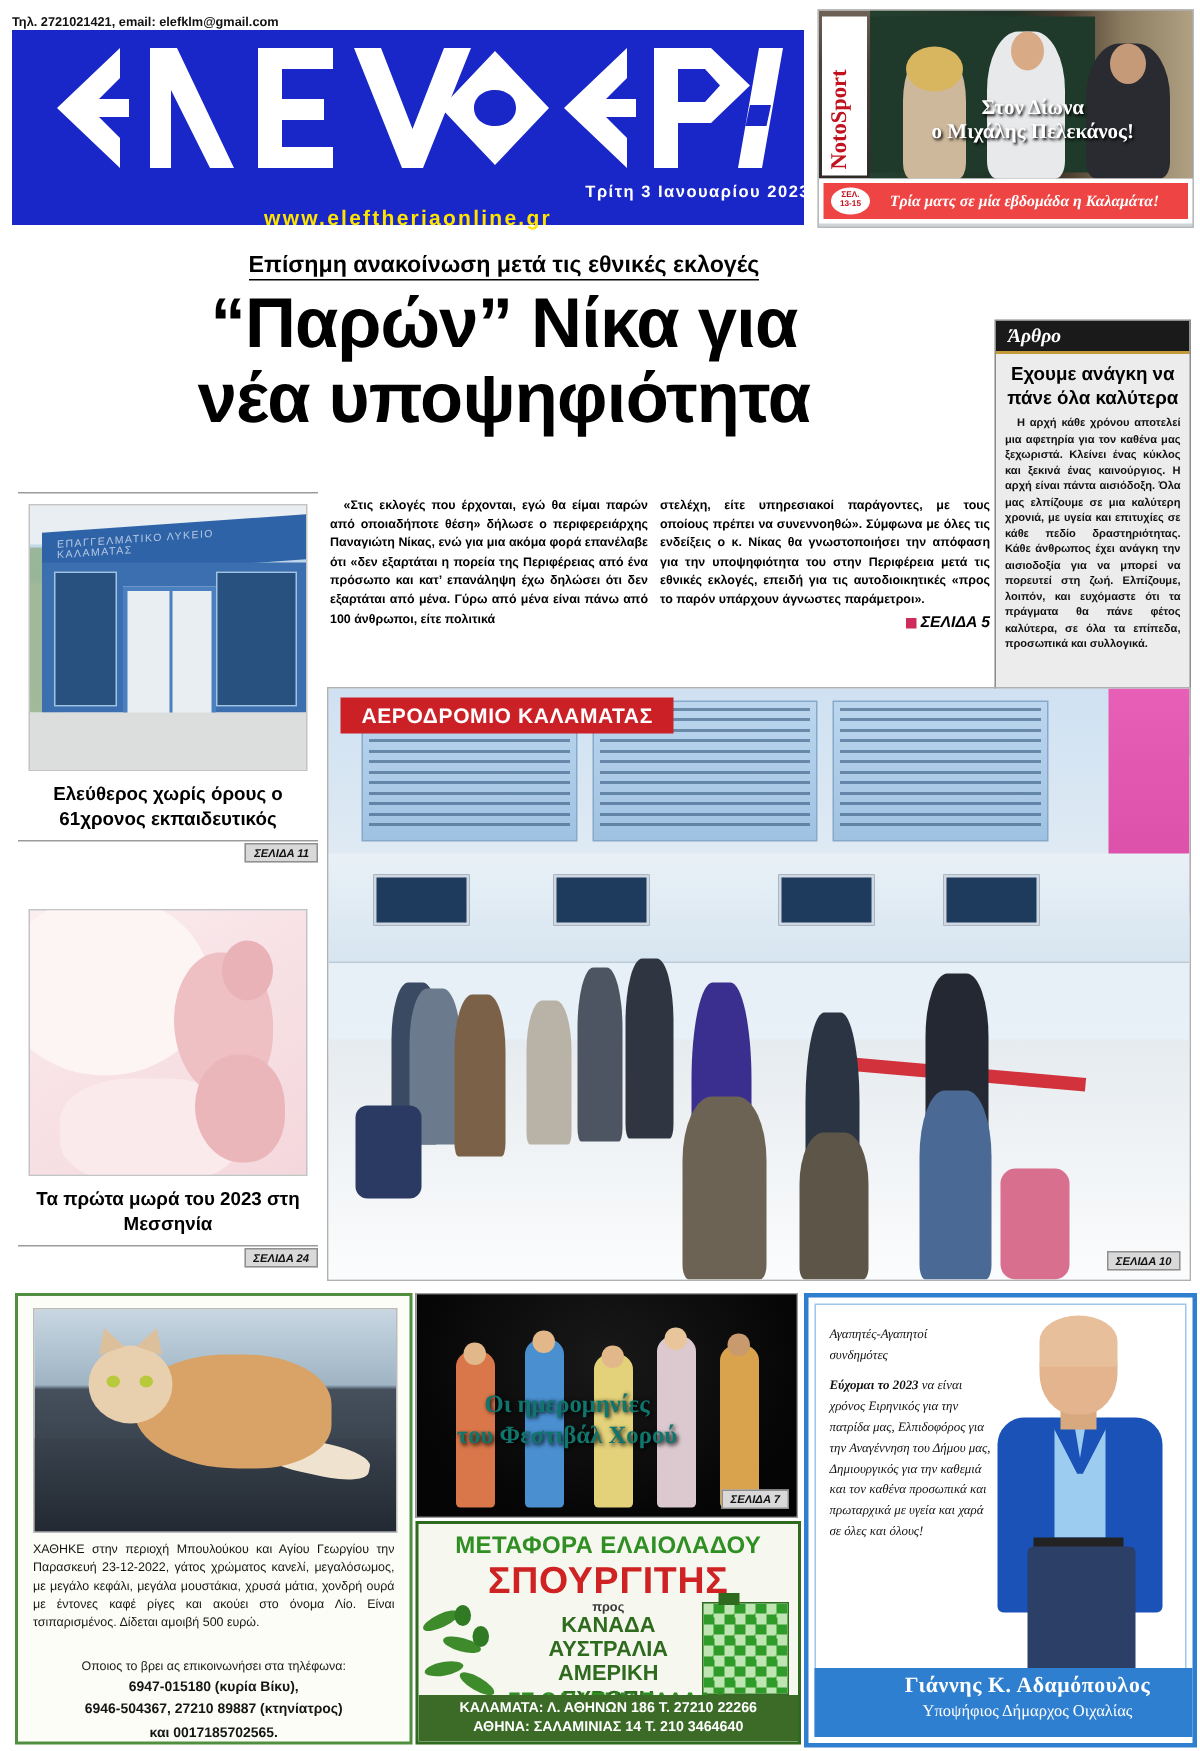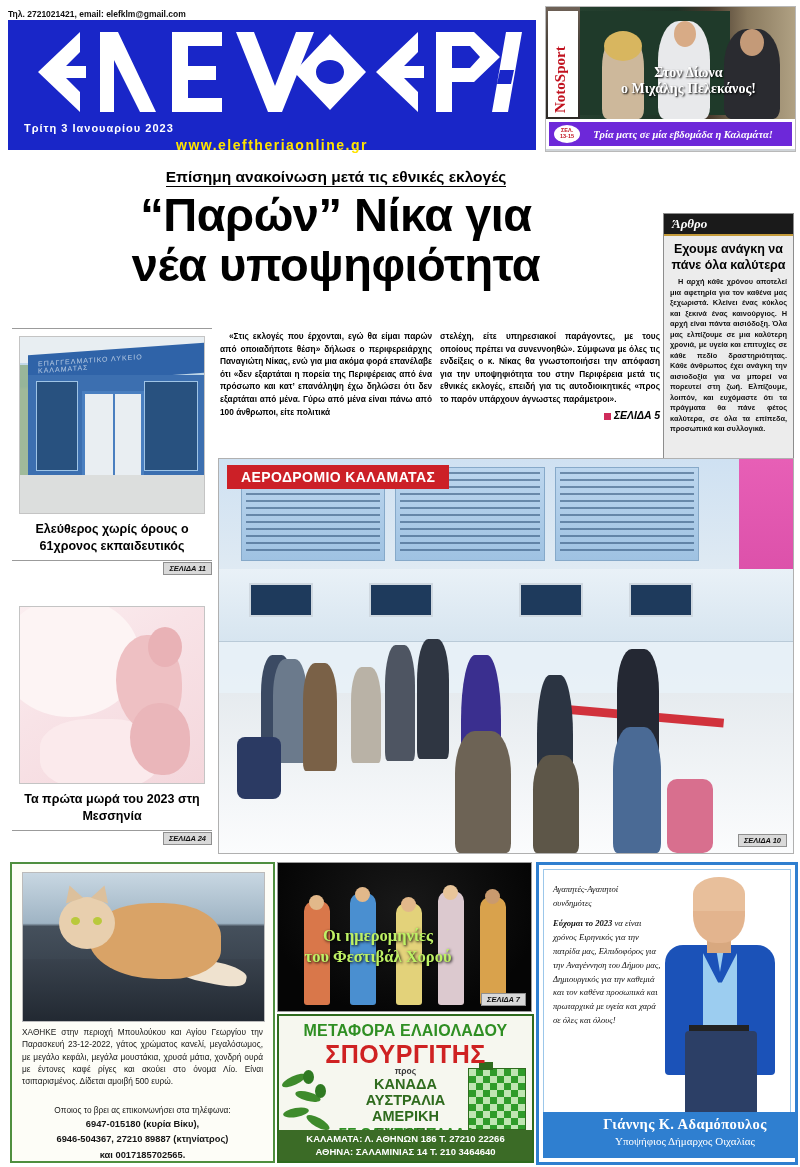--- a/index.html
+++ b/index.html
@@ -4,21 +4,21 @@
 <style>
   html,body{margin:0;padding:0;background:#fff;}
   body{width:800px;height:1167px;font-family:"Liberation Sans",sans-serif;overflow:hidden;}
   .page{position:relative;width:800px;height:1167px;background:#ffffff;}
 
   
   .topbar{position:absolute;left:8px;top:6px;width:784px;height:16px;display:flex;justify-content:space-between;align-items:center;font-size:8.5px;font-weight:bold;color:#111;}
   .flagwrap{position:absolute;left:8px;top:20px;width:528px;height:130px;background:#1926c8;}
   .flag-logo{position:absolute;left:0;top:4px;width:528px;height:96px;display:flex;align-items:center;justify-content:center;}
   .flag-logo svg{display:block;}
-  .flag-date{position:absolute;left:16px;top:102px;width:528px;text-align:left;color:#fff;font-size:11px;font-weight:bold;letter-spacing:1px;}
+  .flag-date{position:absolute;left:4px;top:102px;width:528px;text-align:right;color:#fff;font-size:11px;font-weight:bold;letter-spacing:1px;}
   .flag-url{position:absolute;left:0;top:117px;width:528px;text-align:center;color:#ffe400;font-size:14px;font-weight:bold;letter-spacing:1.5px;}
 
   
   .noto{position:absolute;left:545px;top:6px;width:249px;height:144px;border:1px solid #b9b9b9;background:#cfd4d8;overflow:hidden;}
   .noto-photo{position:absolute;left:0;top:0;width:249px;height:112px;
      background:linear-gradient(180deg,#6f6257 0%,#4c443c 30%,#3b352f 70%,#2e2a26 100%);}
   .noto-wall{position:absolute;left:34px;top:0;width:215px;height:112px;
      background:linear-gradient(90deg,#25402f 0%,#1e3326 45%,#47392c 60%,#8a7a5f 78%,#b0a183 100%);}
   .noto-green{position:absolute;left:34px;top:4px;width:150px;height:104px;background:#1f3a2a;}
   .noto-fig{position:absolute;border-radius:40% 40% 12% 12%;}
@@ -27,21 +27,21 @@
   .fig-b{left:112px;top:14px;width:52px;height:98px;background:#e8e9eb;}
   .fig-b-head{position:absolute;left:128px;top:14px;width:22px;height:26px;border-radius:50%;background:#d8ab86;}
   .fig-c{left:178px;top:22px;width:56px;height:90px;background:#2a2b30;}
   .fig-c-head{position:absolute;left:194px;top:22px;width:24px;height:27px;border-radius:50%;background:#c49a78;}
   .noto-brand{position:absolute;left:2px;top:4px;width:30px;height:106px;background:#fff;}
   .noto-brand span{display:block;transform:rotate(-90deg);transform-origin:left top;position:absolute;left:4px;top:102px;
      width:104px;font-size:15px;font-weight:bold;color:#c1121f;font-family:"Liberation Serif",serif;letter-spacing:0px;}
   .noto-h1{position:absolute;left:40px;top:58px;width:205px;text-align:center;color:#fff;font-size:14px;font-weight:bold;
      font-family:"Liberation Serif",serif;text-shadow:1px 1px 2px #000;line-height:1.15;}
   .noto-bottom{position:absolute;left:0;top:112px;width:249px;height:30px;background:#fff;display:flex;align-items:center;}
-  .noto-strip{position:absolute;left:3px;top:115px;width:243px;height:24px;background:#6d28d9;display:flex;align-items:center;}
+  .noto-strip{position:absolute;left:3px;top:115px;width:243px;height:24px;background:#ef4444;display:flex;align-items:center;}
   .noto-badge{width:26px;height:18px;margin-left:5px;border-radius:50%;background:#fff;color:#c1121f;font-size:5.5px;font-weight:bold;
      display:flex;flex-direction:column;align-items:center;justify-content:center;line-height:1.05;}
   .noto-strip-txt{flex:1;text-align:center;color:#fff;font-size:10.5px;font-weight:bold;font-style:italic;font-family:"Liberation Serif",serif;padding-right:6px;}
 
   
   .kicker{position:absolute;left:12px;top:168px;width:648px;text-align:center;font-size:15.5px;font-weight:bold;color:#000;}
   .kicker span{border-bottom:1.6px solid #000;padding-bottom:1px;}
   .headline{position:absolute;left:12px;top:190px;width:648px;text-align:center;font-size:47px;font-weight:bold;color:#000;
      line-height:1.06;letter-spacing:-0.5px;}
 
@@ -125,21 +125,21 @@
   .cat-tail{position:absolute;left:150px;top:88px;width:74px;height:22px;border-radius:40%;background:#efe2cf;transform:rotate(12deg);}
   .cat-eye{position:absolute;width:9px;height:8px;border-radius:50%;background:#b9c93c;}
   .cat-txt{position:absolute;left:10px;top:162px;width:241px;font-size:8.3px;line-height:1.48;text-align:justify;color:#151515;}
   .cat-tel{position:absolute;left:10px;top:240px;width:241px;text-align:center;font-size:8.3px;line-height:1.62;color:#151515;}
   .cat-tel b{font-weight:bold;font-size:9.3px;}
 
   .addance{position:absolute;left:277px;top:862px;width:253px;height:148px;border:1px solid #9b9b9b;overflow:hidden;background:#0a0a0a;}
   .dance-stage{position:absolute;left:0;top:0;width:100%;height:100%;background:radial-gradient(ellipse at 50% 30%,#191919,#050505 75%);}
   .dancer{position:absolute;bottom:6px;width:26px;border-radius:10px 10px 3px 3px;}
   .dance-head{position:absolute;width:15px;height:15px;border-radius:50%;}
-  .dance-h1{position:absolute;left:0;top:62px;width:200px;text-align:center;color:#bef264;font-size:16.5px;font-weight:bold;
+  .dance-h1{position:absolute;left:0;top:62px;width:200px;text-align:center;color:#0f766e;font-size:16.5px;font-weight:bold;
      font-family:"Liberation Serif",serif;line-height:1.3;text-shadow:1px 1px 3px #000;}
   .dance-page{position:absolute;right:5px;bottom:5px;}
 
   .adoil{position:absolute;left:277px;top:1014px;width:253px;height:145px;border:2px solid #2f6b1e;background:#f6f7ef;overflow:hidden;}
   .oil-l1{position:absolute;left:0;top:6px;width:253px;text-align:center;color:#2f8f23;font-size:16px;font-weight:bold;letter-spacing:.2px;}
   .oil-l2{position:absolute;left:0;top:24px;width:253px;text-align:center;color:#cf2222;font-size:25px;font-weight:bold;letter-spacing:.5px;}
   .oil-pros{position:absolute;left:0;top:50px;width:253px;text-align:center;color:#3a3a3a;font-size:8.5px;font-weight:bold;}
   .oil-dest{position:absolute;left:0;top:60px;width:253px;text-align:center;color:#2f6b1e;font-size:14.5px;font-weight:bold;line-height:1.12;}
   .oil-all{position:absolute;left:0;top:109px;width:253px;text-align:center;color:#2f8f23;font-size:14px;font-weight:bold;}
   .oil-all small{font-size:8px;}

